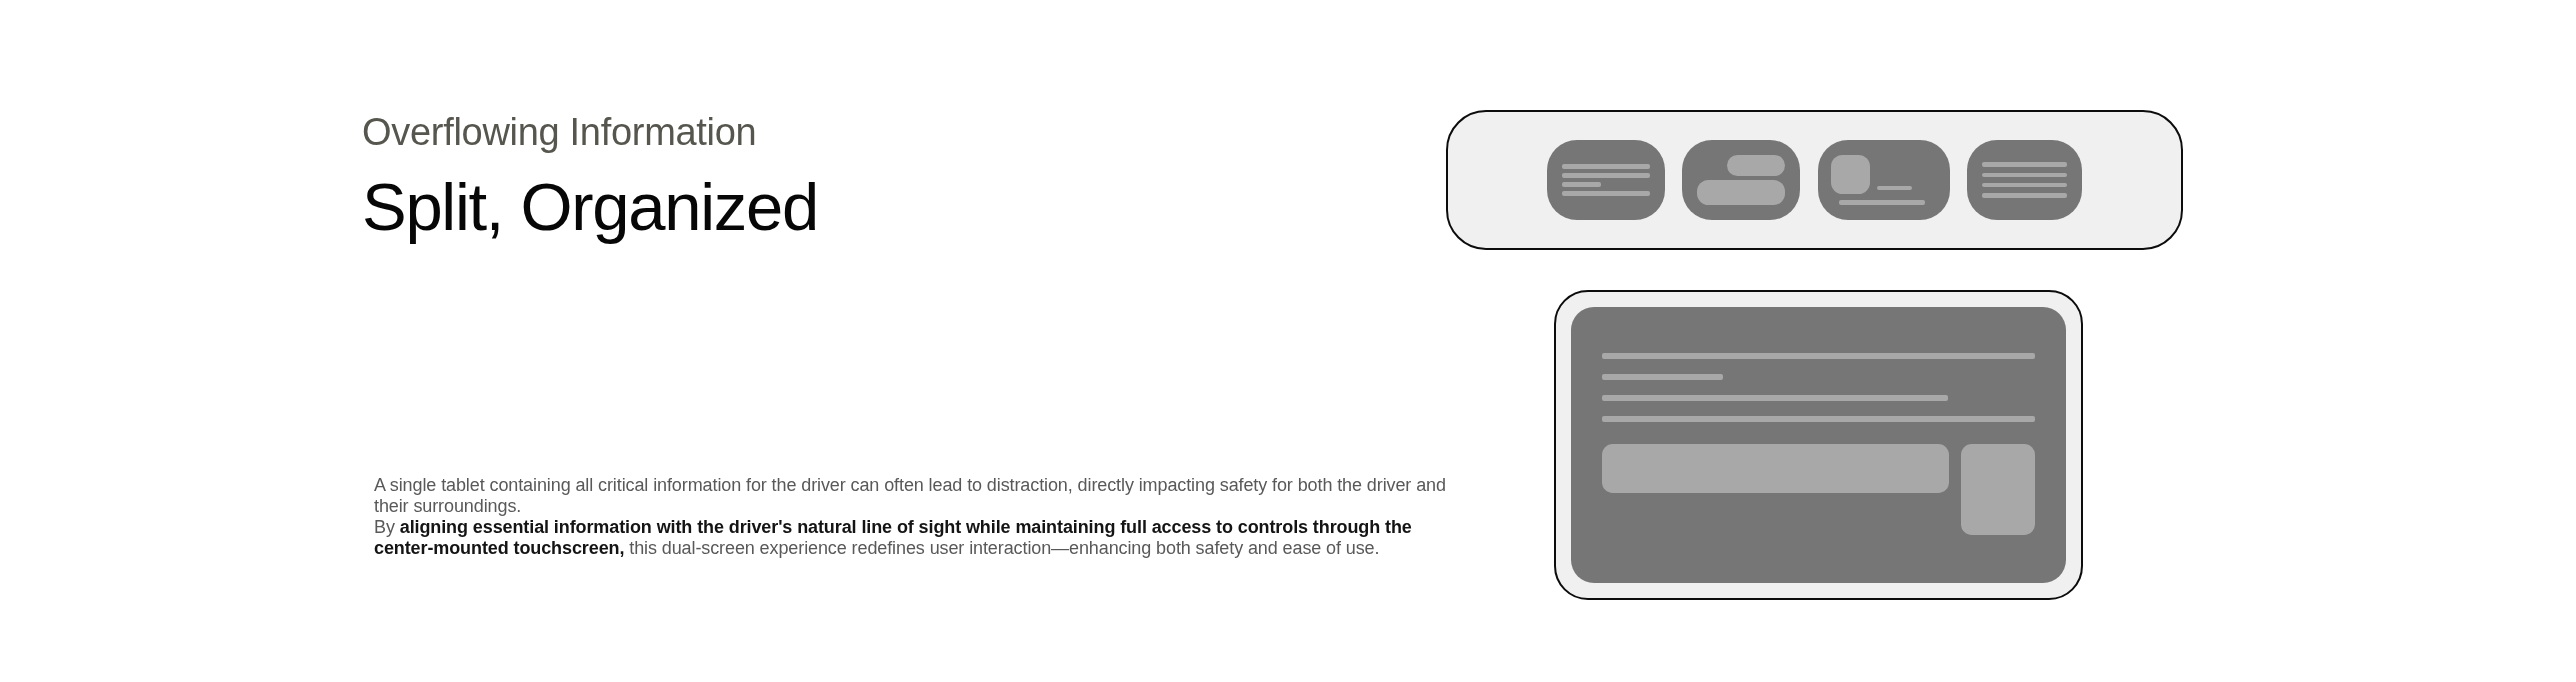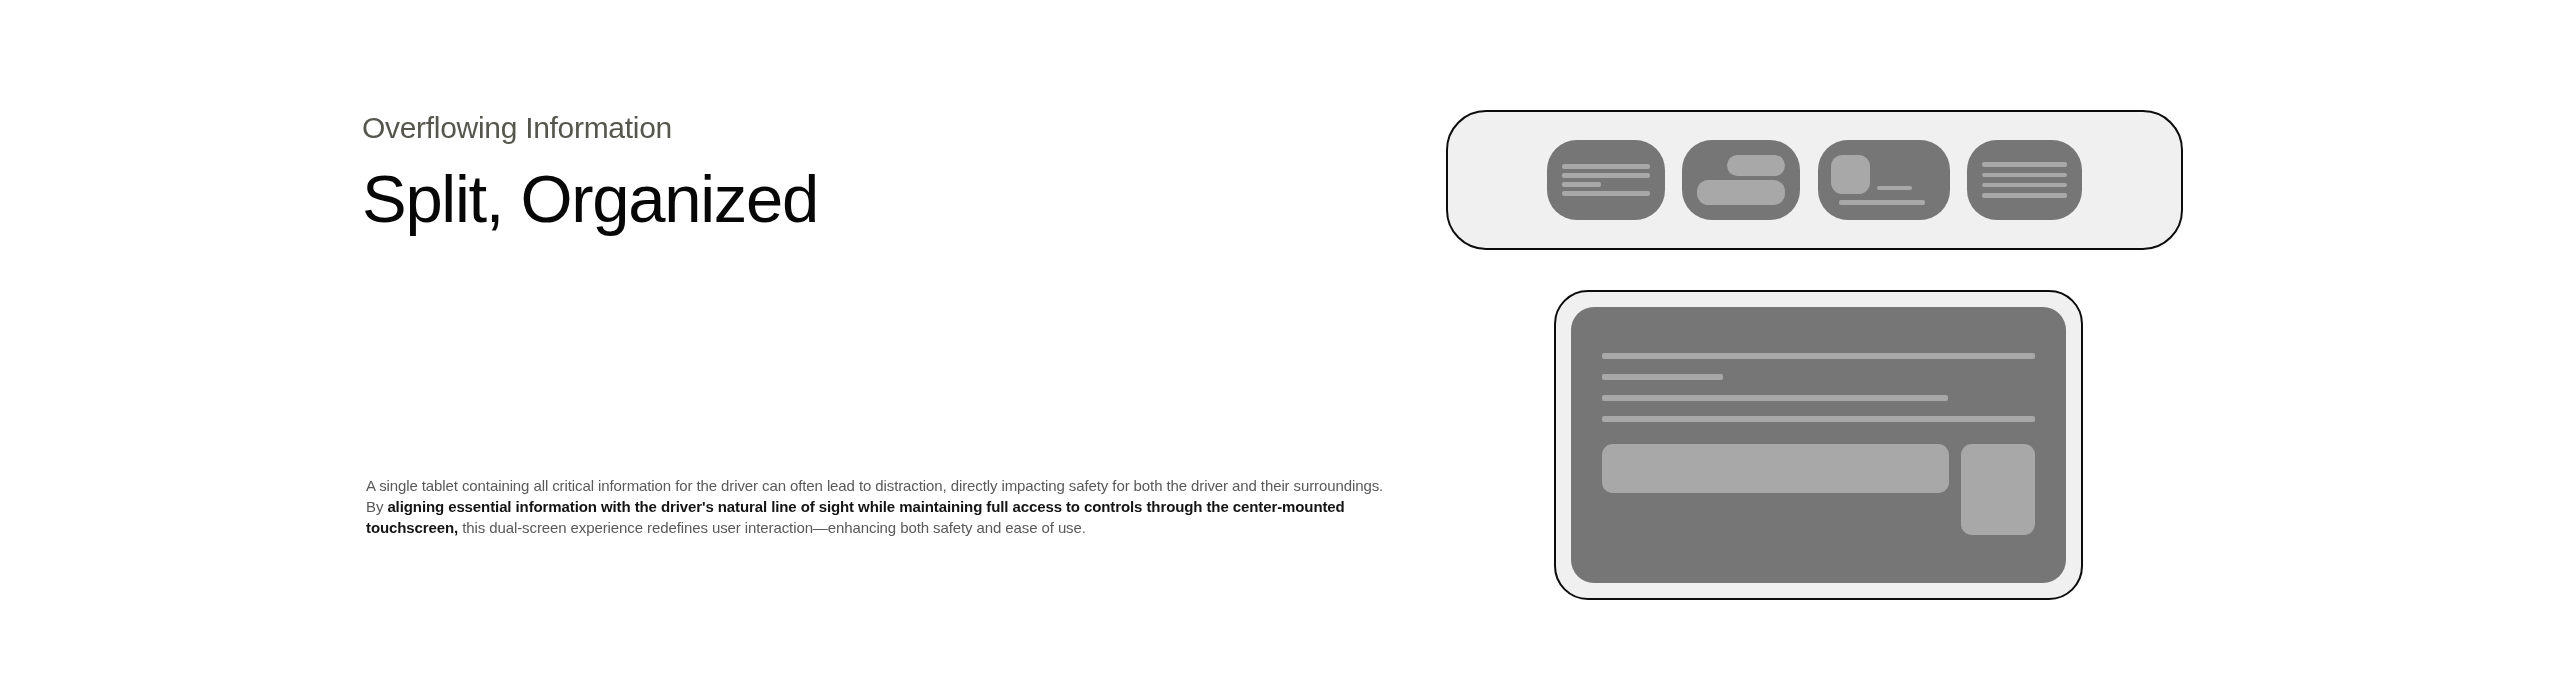--- a/index.html
+++ b/index.html
@@ -19,21 +19,21 @@
 
   
   .copy-block {
     position: absolute;
     left: 362px;
     top: 113px;
     width: 1080px;
   }
 
   .eyebrow {
-    font-size: 30px;
+    font-size: 38px;
     font-weight: 400;
     line-height: 1.0;
     letter-spacing: -0.3px;
     color: #56564f;
     margin: 0;
     white-space: nowrap;
   }
 
   .headline {
     font-size: 67px;
@@ -41,24 +41,24 @@
     line-height: 1.0;
     letter-spacing: -1.3px;
     color: #070707;
     margin: 0;
     padding-top: 21.6px;
     white-space: nowrap;
   }
 
   .body-copy {
     position: absolute;
-    left: 366px;
+    left: 374px;
     top: 475px;
     width: 1073px;
-    font-size: 15px;
+    font-size: 18px;
     line-height: 21px;
     color: #59595a;
     font-weight: 400;
     letter-spacing: -0.1px;
   }
   .body-copy p {
     margin: 0;
   }
   .body-copy .strong {
     color: #141414;

